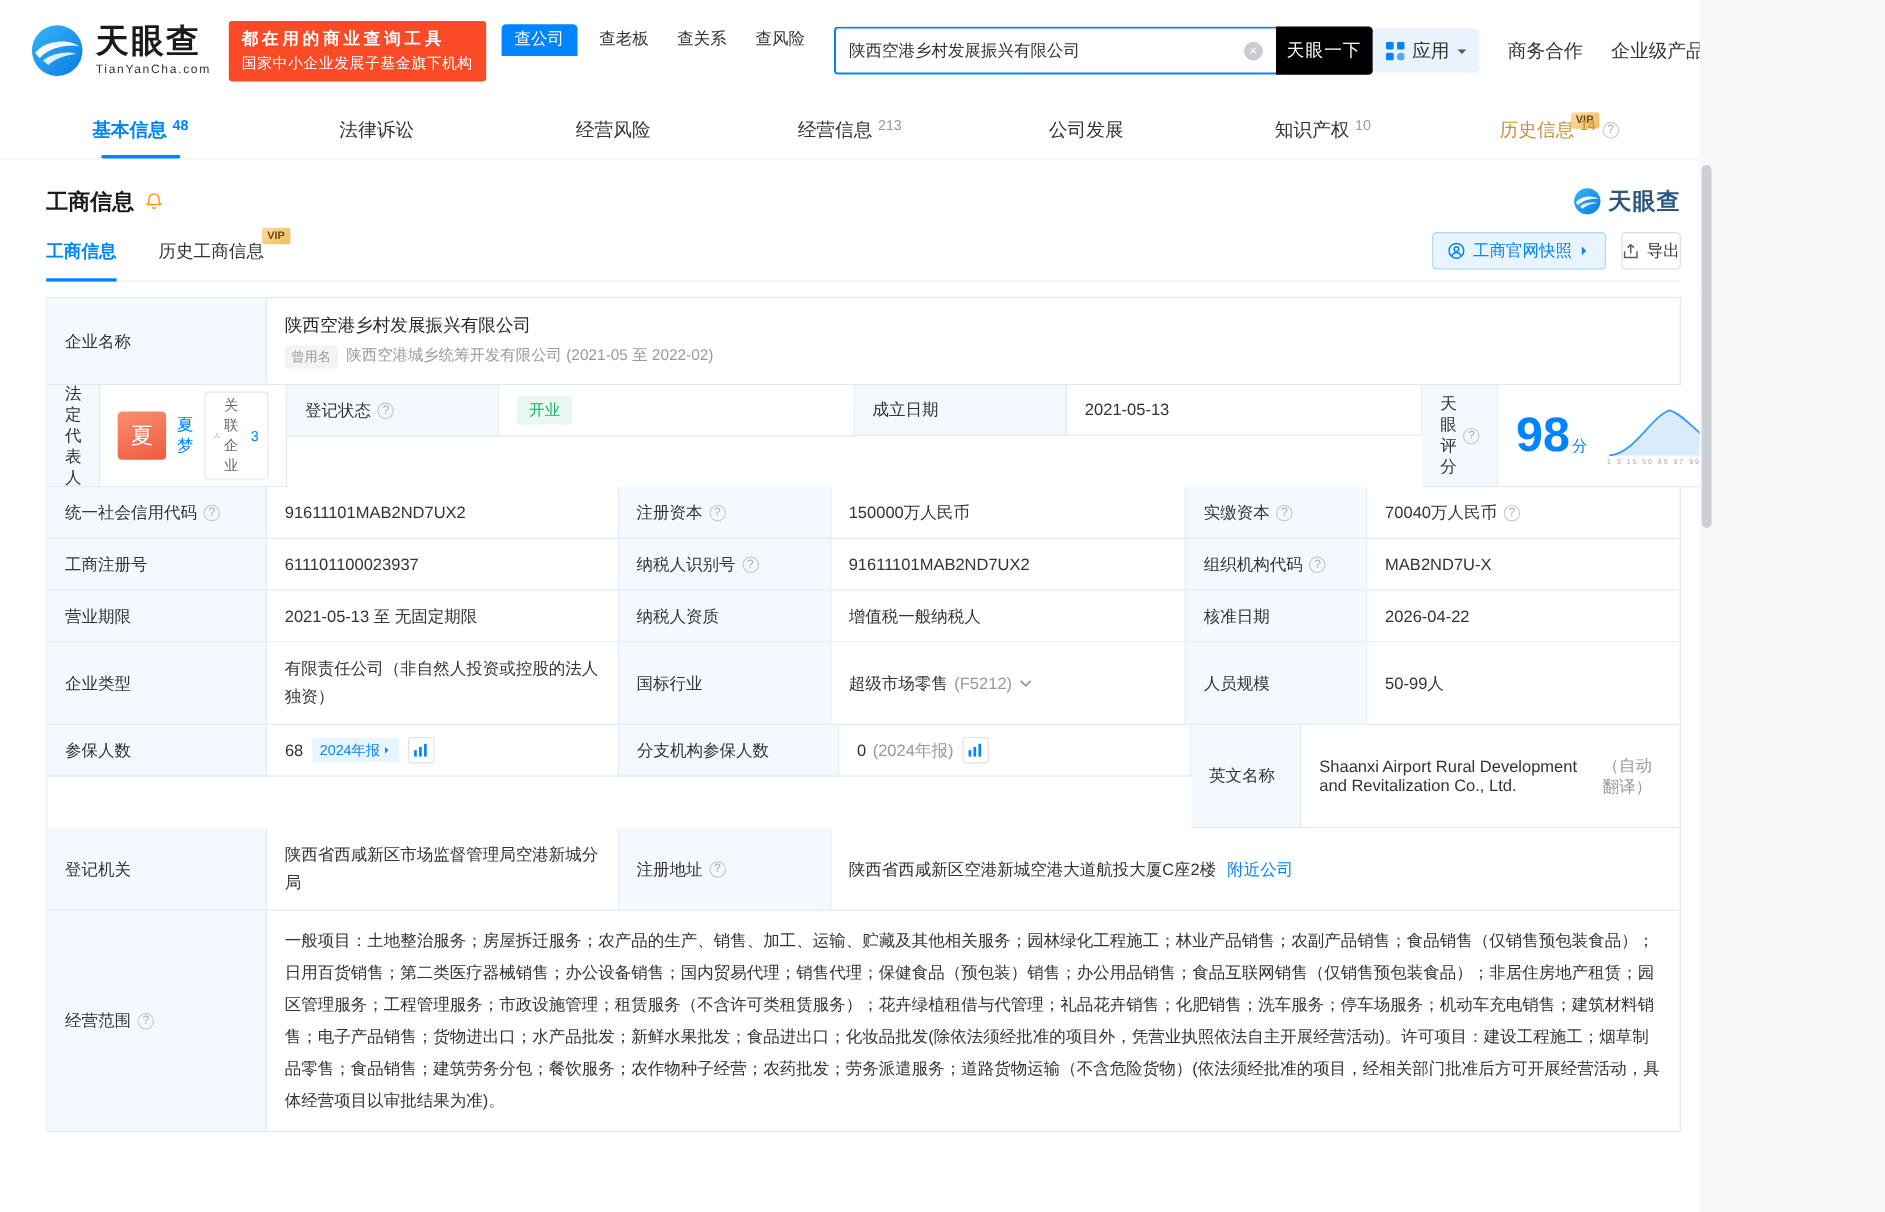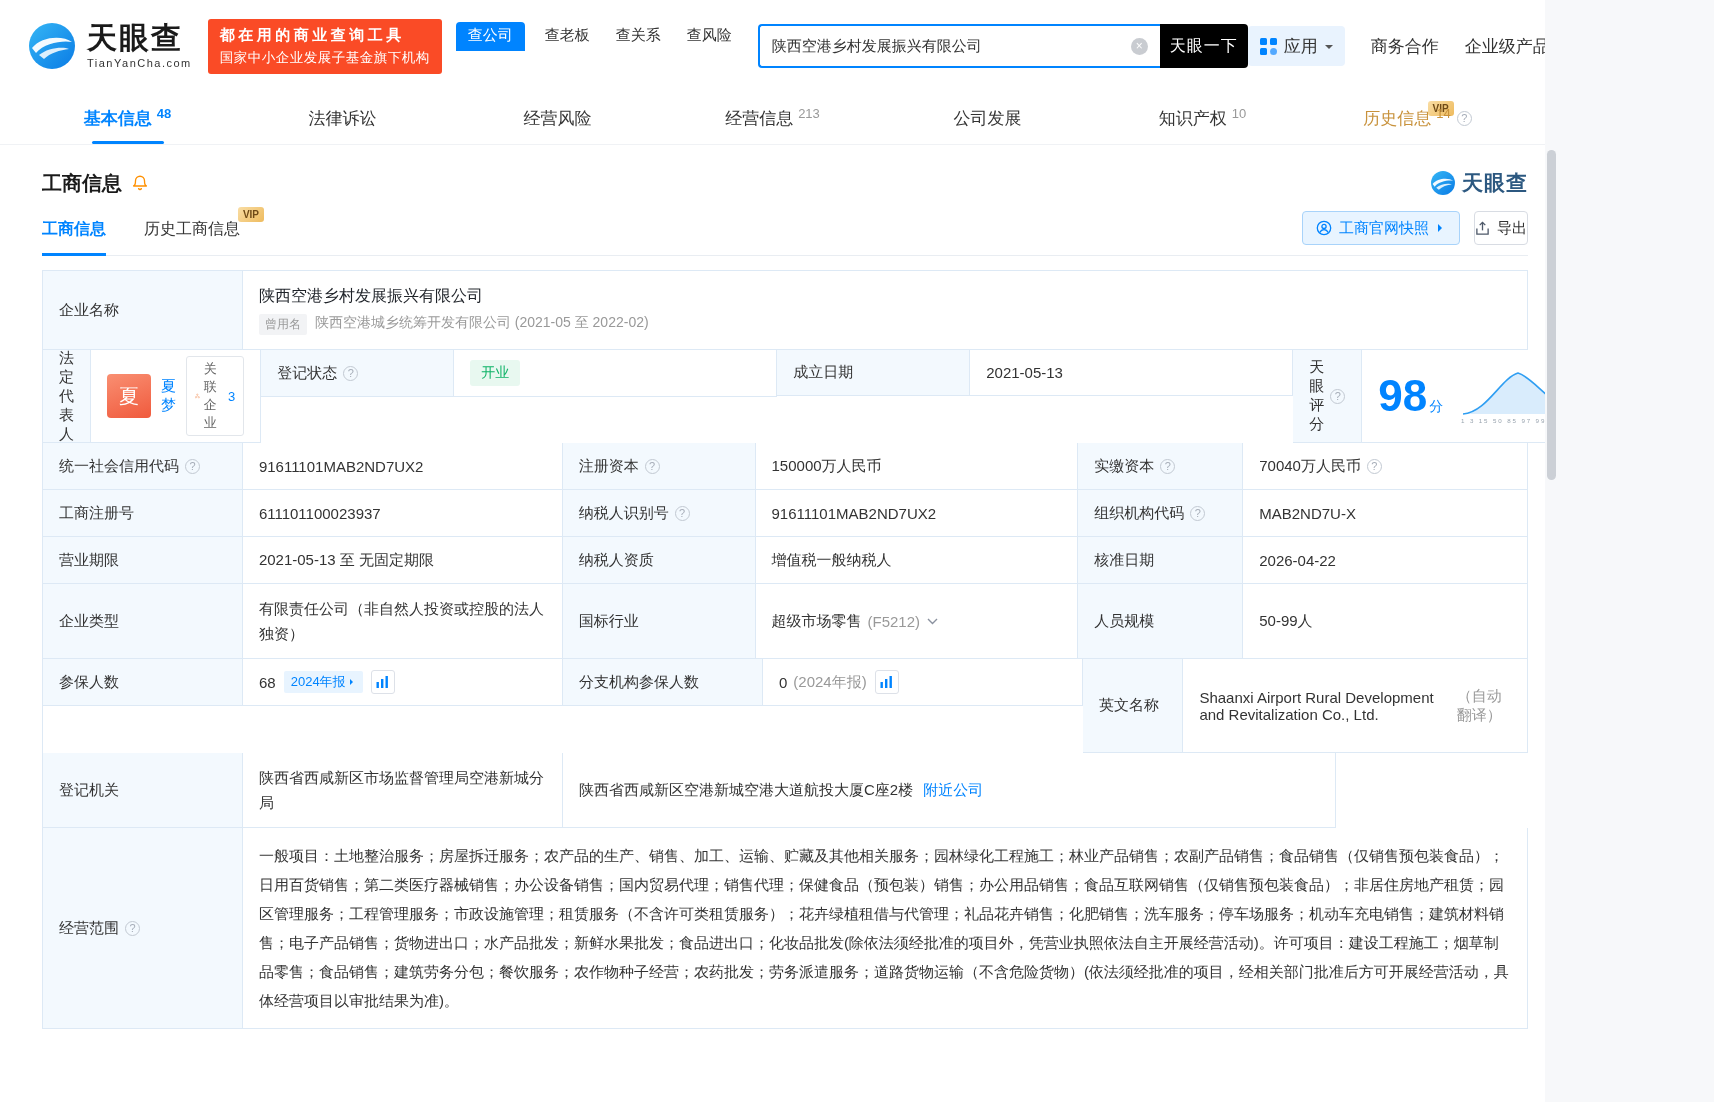--- a/index.html
+++ b/index.html
@@ -487,20 +487,24 @@
         </div>
       </div>
 
       <div class="trow">
         <div class="cell lab w1 h75">
             <span>登记机关</span>
           </div>
         <div class="cell w2 h75 type-cell">
             <span>陕西省西咸新区市场监督管理局空港新城分局</span>
           </div>
+        <div class="cell lab w3 h75">
+            <span>注册地址</span>
+            <span class="help"></span>
+          </div>
         <div class="cell w46 h75">
           <span>陕西省西咸新区空港新城空港大道航投大厦C座2楼</span>
           <a class="blue-link ml10">附近公司</a>
         </div>
       </div>
 
       <div class="trow">
         <div class="cell lab w1">
             <span>经营范围</span>
             <span class="help"></span>

